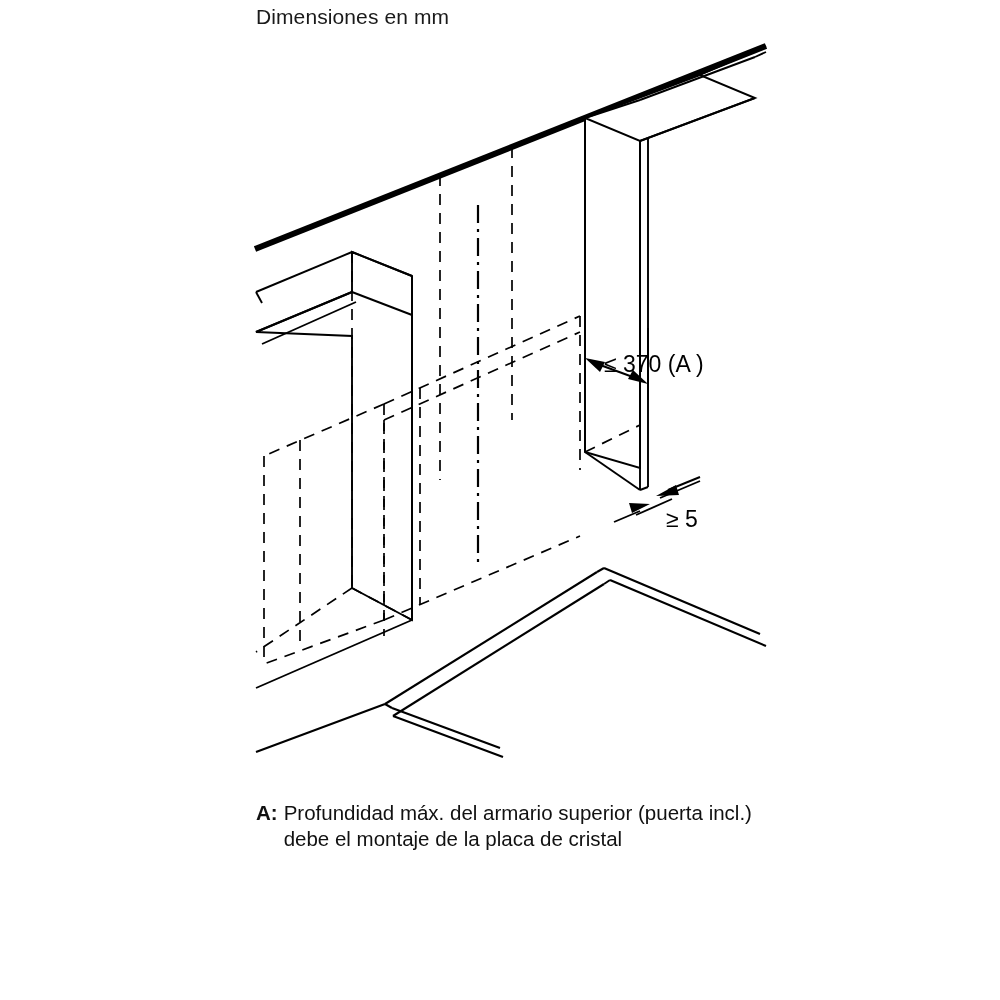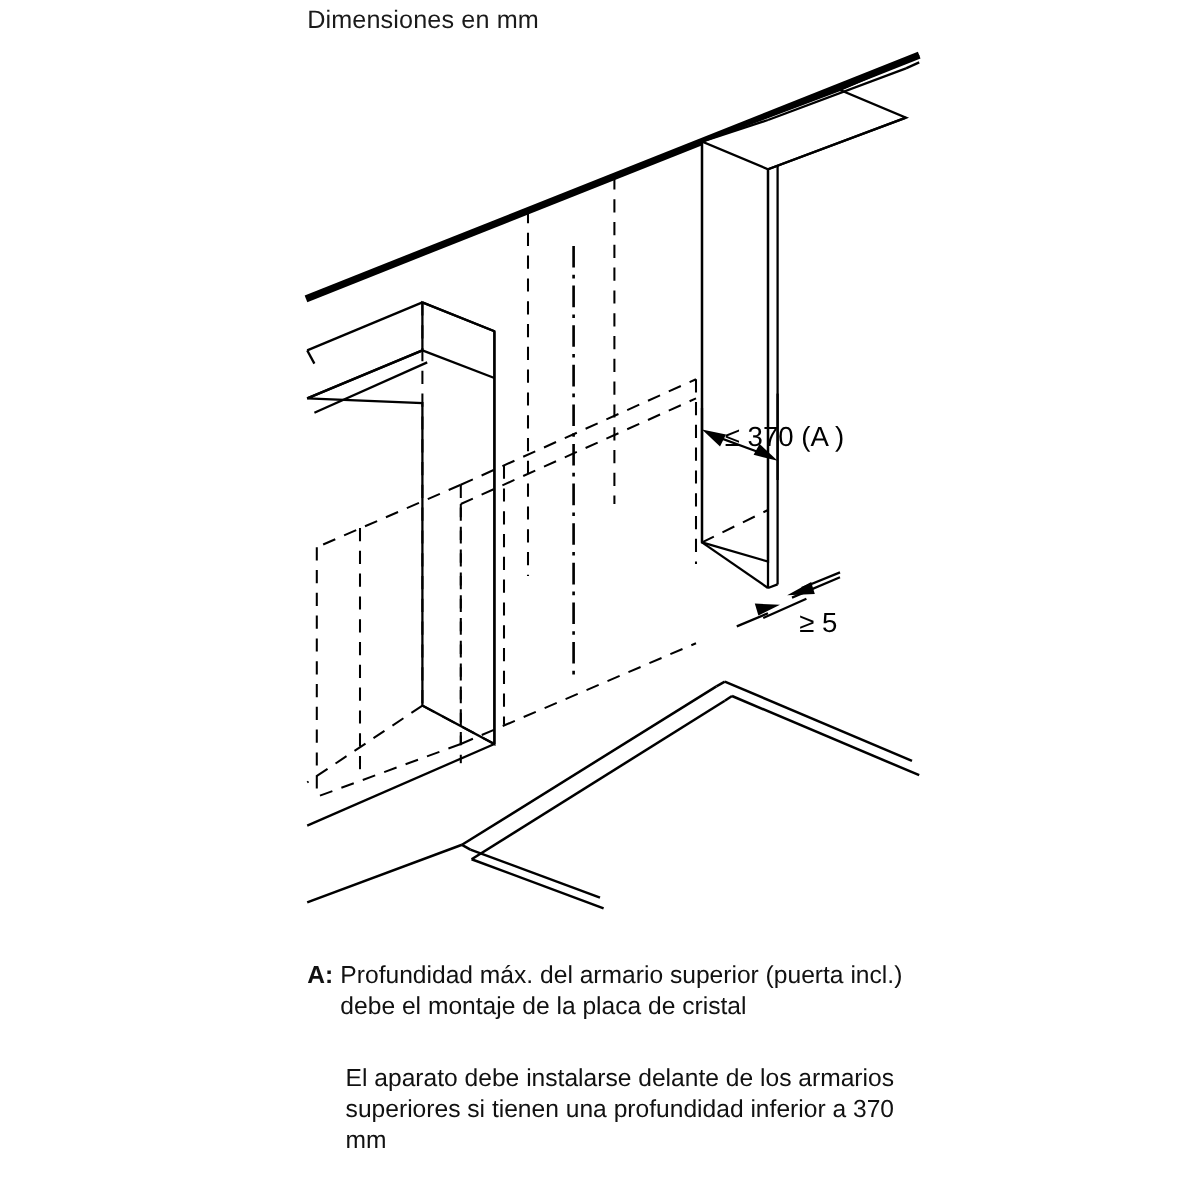--- a/index.html
+++ b/index.html
@@ -225,19 +225,16 @@
     </g>
   </svg>
 
   <div class="notes">
 
     <div class="note-block">
       <span class="note-key">A:</span>
       <span class="note-body">Profundidad máx. del armario superior (puerta incl.) debe el montaje de la placa de cristal</span>
     </div>
 
-    <div class="note-second">
-      <p>El aparato debe instalarse delante de los armarios superiores si tienen una profundidad inferior a 370 mm</p>
-    </div>
 
   </div>
 
 </div>
 
 </body></html>

